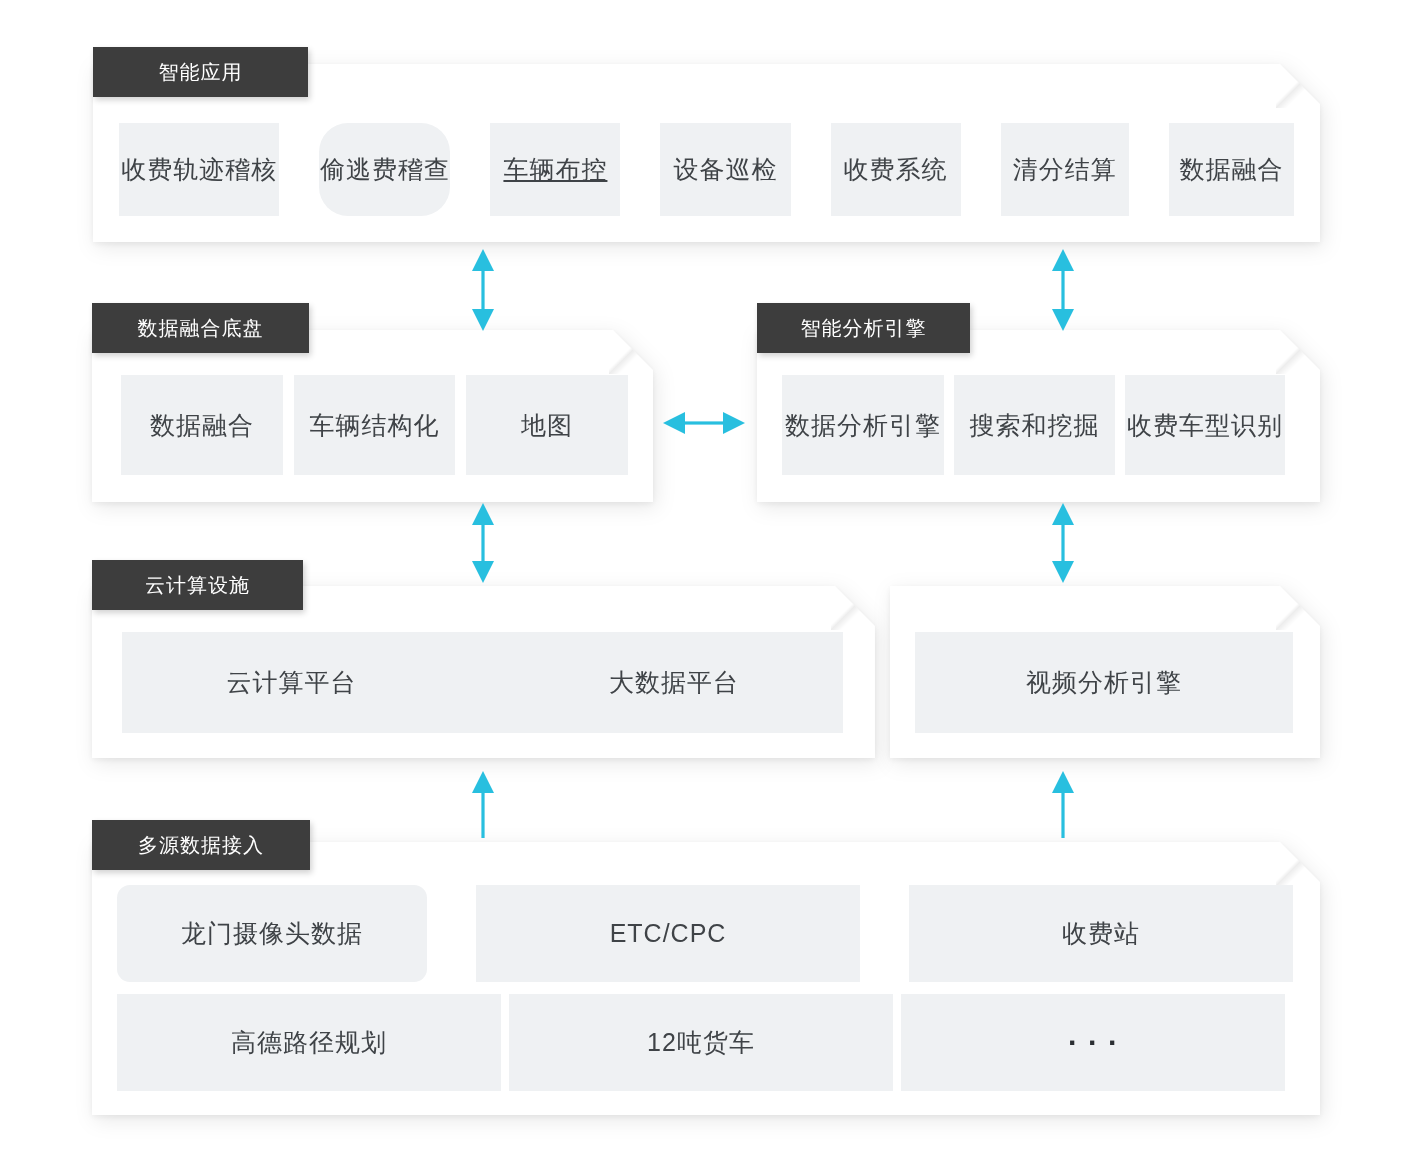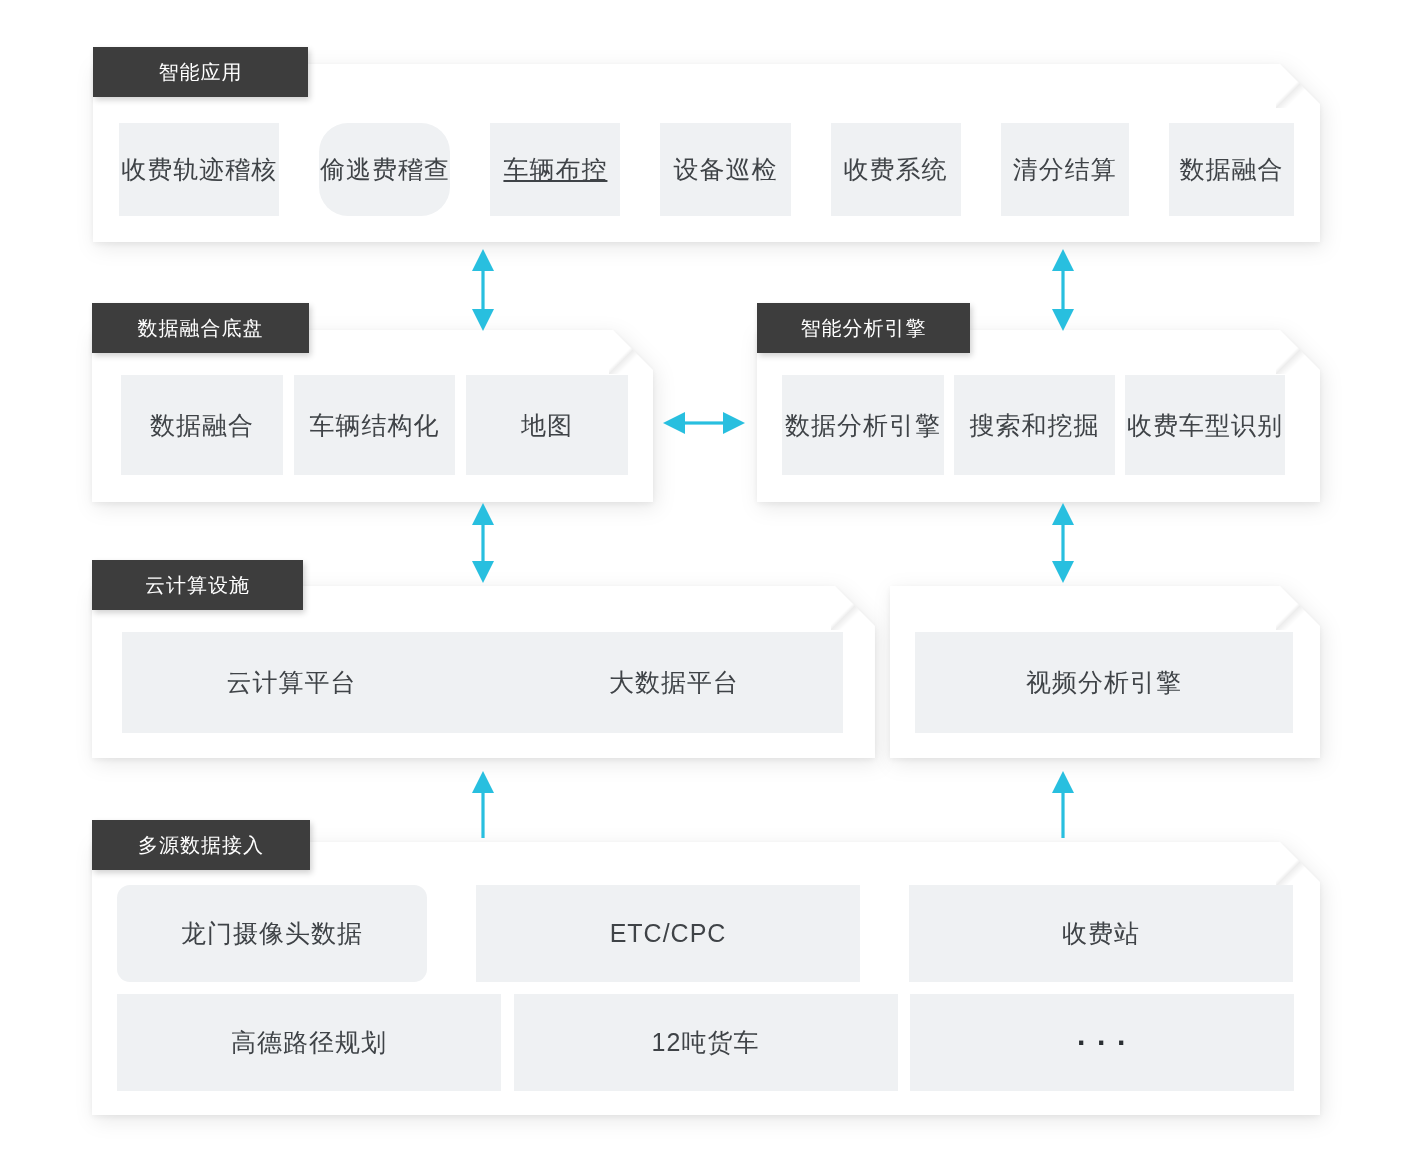--- a/index.html
+++ b/index.html
@@ -110,21 +110,21 @@
   </div>
 
   <div class="panel-wrap" style="left:92px;top:842px;width:1228px;height:273px;">
     <div class="panel">
       <div class="fold"></div>
       <div class="row" style="left:25px;right:27px;top:43px;">
         <div class="cell" style="width:310px;height:97px;border-radius:13px;">龙门摄像头数据</div>
         <div class="cell" style="width:384px;height:97px;">ETC/CPC</div>
         <div class="cell" style="width:384px;height:97px;">收费站</div>
       </div>
-      <div class="row" style="left:25px;right:26px;top:152px;">
+      <div class="row" style="left:25px;right:35px;top:152px;">
         <div class="cell" style="width:384px;height:97px;">高德路径规划</div>
         <div class="cell" style="width:384px;height:97px;">12吨货车</div>
         <div class="cell dots" style="width:384px;height:97px;">···</div>
       </div>
     </div>
   </div>
   <div class="tag" style="left:92px;top:820px;width:218px;">多源数据接入</div>
 
   <div class="arrow" style="left:468px;top:249px;">
     <svg width="30" height="82" viewBox="0 0 30 82">

